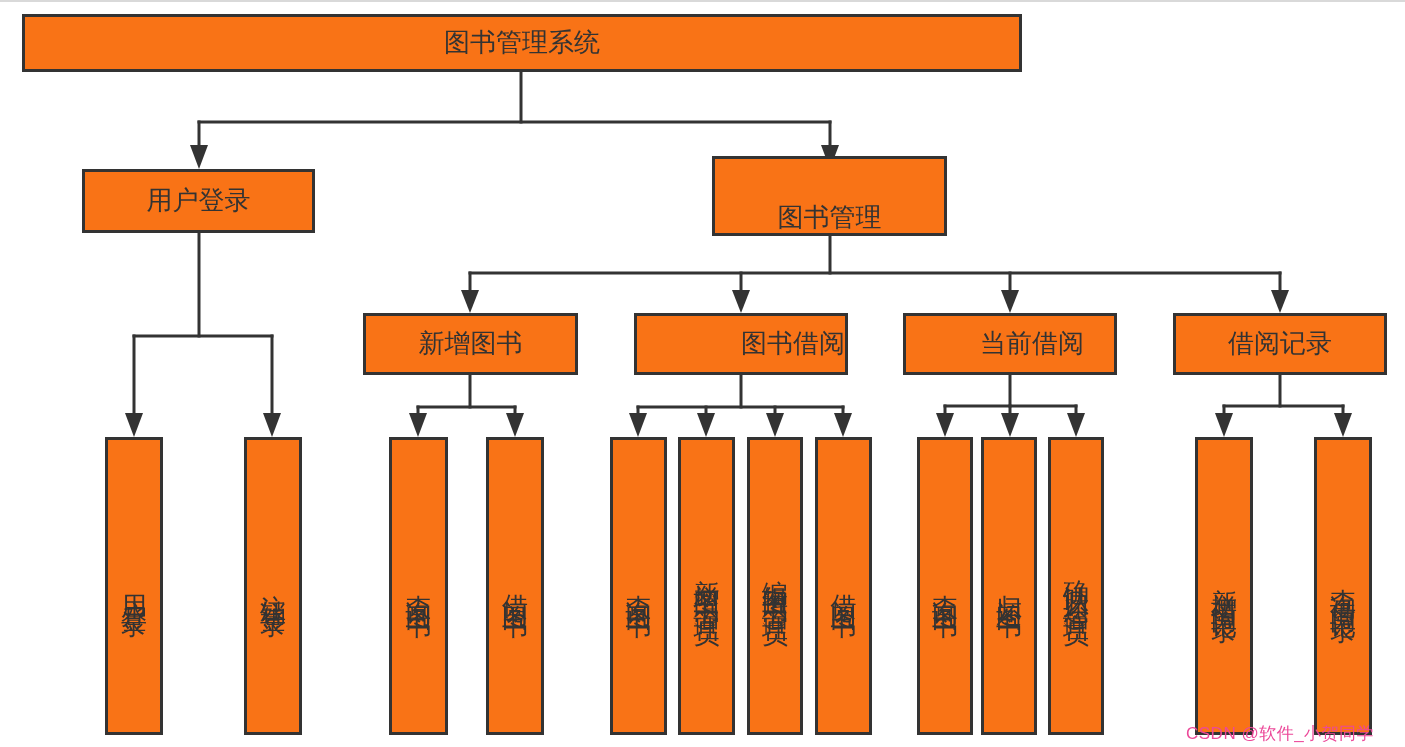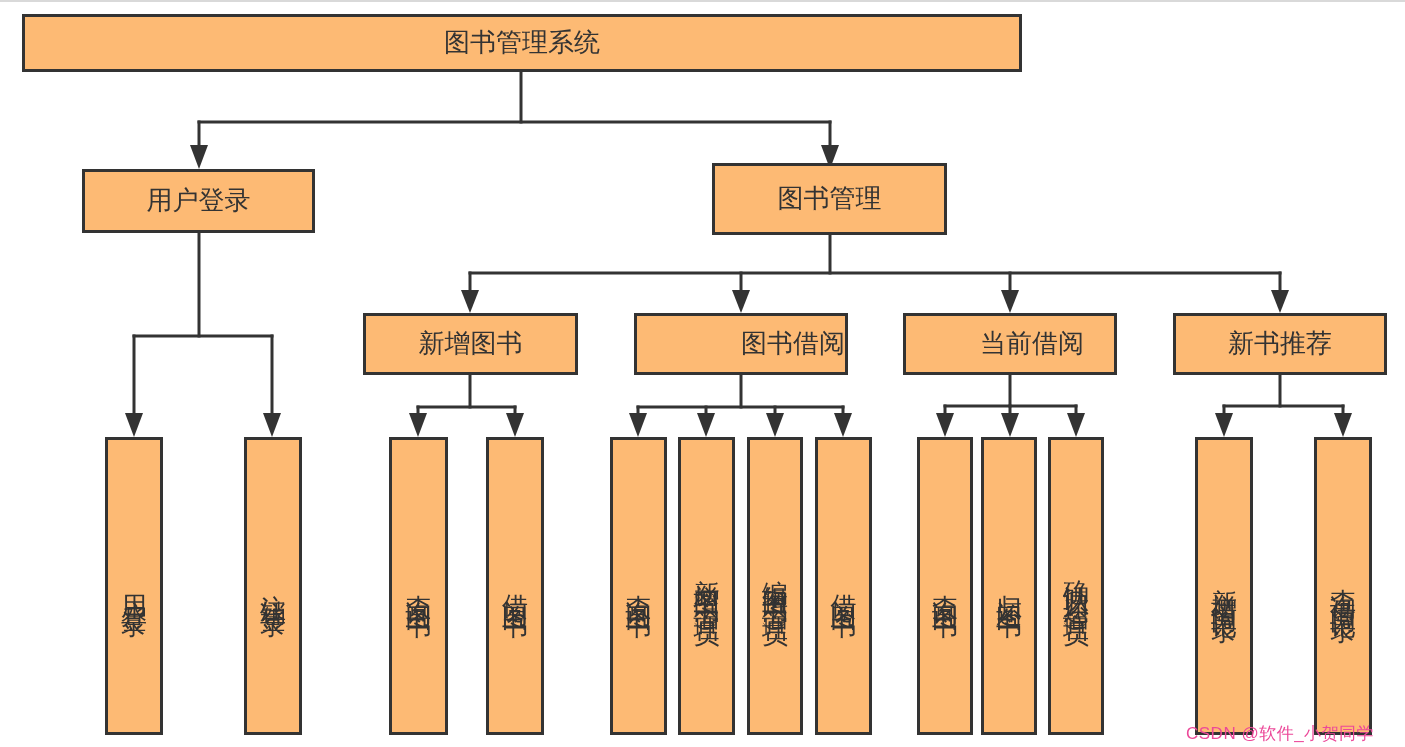--- a/index.html
+++ b/index.html
@@ -4,30 +4,30 @@
 <style>
   html,body{margin:0;padding:0;background:#ffffff;}
   body{
     width:1405px;height:747px;position:relative;overflow:hidden;
     font-family:"Liberation Sans","DejaVu Sans",sans-serif;
   }
   .stage{position:absolute;left:0;top:0;width:1405px;height:747px;background:#ffffff;}
   .top-edge{position:absolute;left:0;top:0;width:1405px;height:2px;background:#d9d9d9;}
   svg.connectors{position:absolute;left:0;top:0;z-index:1;}
   .node{
-    position:absolute;box-sizing:border-box;background:#fdba74;
+    position:absolute;box-sizing:border-box;background:#f97316;
     border:3px solid #333333;color:#333333;z-index:2;
     display:flex;align-items:center;justify-content:center;
     font-size:26px;line-height:1.2;white-space:nowrap;
   }
   
   .b-root{left:22px;top:14px;width:1000px;height:58px;}
   
   .b-user-login{left:82px;top:169px;width:233px;height:64px;}
-  .b-book-mgmt{left:712px;top:163px;width:235px;height:72px;}
+  .b-book-mgmt{left:712px;top:156px;width:235px;height:80px;align-items:flex-end;}
   
   .b-new-rec{left:363px;top:313px;width:215px;height:62px;}
   .b-borrow{left:634px;top:313px;width:214px;height:62px;justify-content:flex-end;}
   .b-current{left:903px;top:313px;width:214px;height:62px;padding-left:44px;}
   .b-record{left:1173px;top:313px;width:214px;height:62px;}
   
   .leaf{top:437px;height:298px;}
   .leaf .vtext{
     writing-mode:vertical-rl;text-orientation:mixed;
     letter-spacing:6px;font-size:26px;color:#333333;
@@ -132,21 +132,21 @@
   <div class="node b-new-rec">
     <span>新增图书</span>
   </div>
   <div class="node b-borrow">
     <span>图书借阅</span>
   </div>
   <div class="node b-current">
     <span>当前借阅</span>
   </div>
   <div class="node b-record">
-    <span>新书推荐</span>
+    <span>借阅记录</span>
   </div>
 
   <div class="node leaf l0">
     <span class="vtext">用户登录</span>
   </div>
   <div class="node leaf l1">
     <span class="vtext">注销登录</span>
   </div>
   <div class="node leaf l2">
     <span class="vtext">查询图书</span>

